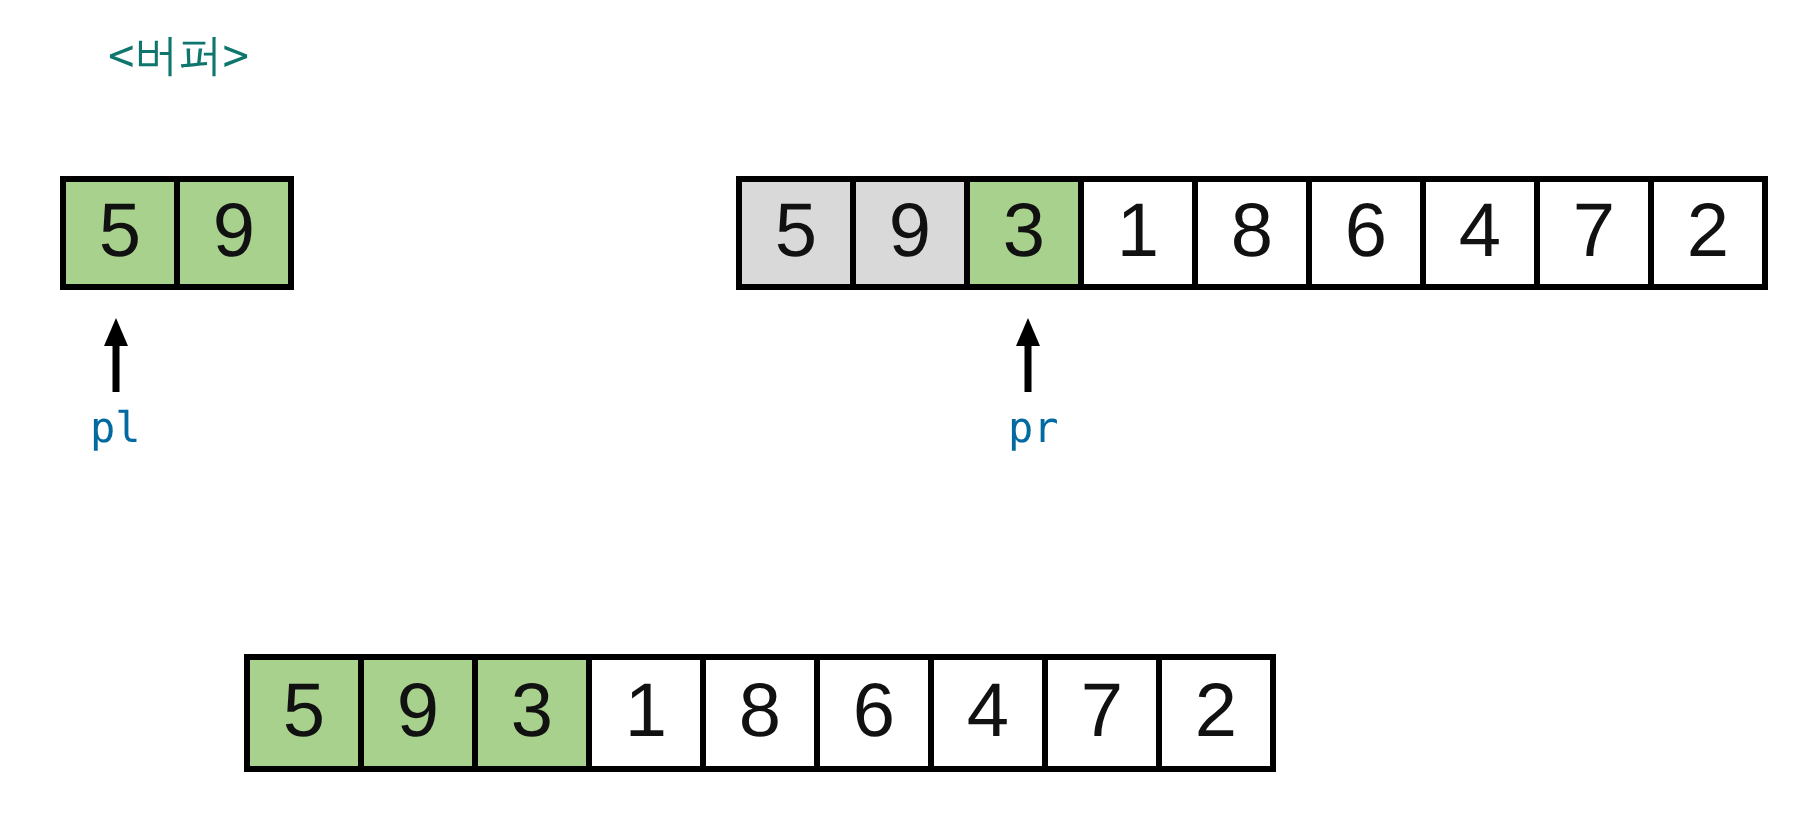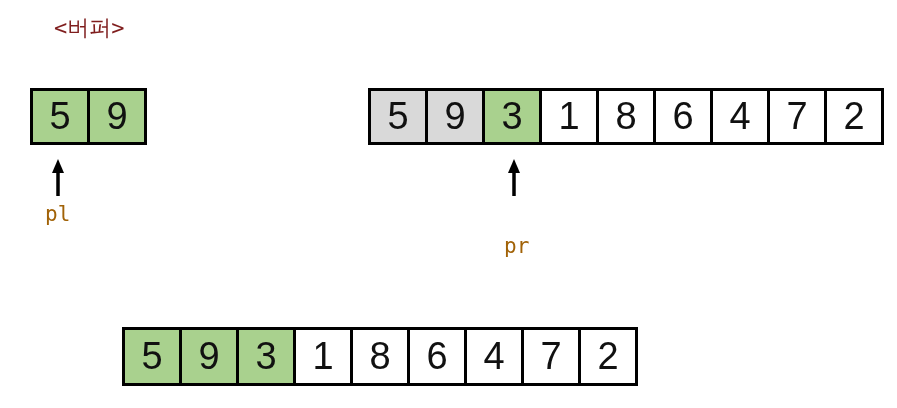--- a/index.html
+++ b/index.html
@@ -8,21 +8,21 @@
     width: 897px;
     height: 408px;
     background: var(--canvas-bg, #ffffff);
     font-family: "Liberation Sans", sans-serif;
     overflow: hidden;
   }
   .section-title {
     position: absolute;
     font-family: "DejaVu Sans Mono", monospace;
     font-size: 22px;
-    color: #7f1d1d;
+    color: #0f766e;
     white-space: nowrap;
   }
   .buffer-title { left: 54px; top: 13px; }
   .arr-title   { left: 592px; top: 13px; }
 
   .array { position: absolute; display: flex; }
   .buffer-array { left: 30px;  top: 88px; }
   .arr-array    { left: 368px; top: 88px; }
   .merged-array { left: 122px; top: 327px; }
 
@@ -44,25 +44,25 @@
   .cell[data-state="white"] { background: #ffffff; }
 
   .pointer-arrow { position: absolute; width: 20px; height: 38px; }
   .pl-arrow { left: 48px;  top: 159px; }
   .pr-arrow { left: 504px; top: 159px; }
 
   .pointer-label {
     position: absolute;
     font-family: "DejaVu Sans Mono", monospace;
     font-size: 21px;
-    color: #a16207;
+    color: #0369a1;
     white-space: nowrap;
   }
   .pl-label { left: 45px;  top: 202px; }
-  .pr-label { left: 504px; top: 202px; margin-top: 32px; }
+  .pr-label { left: 504px; top: 202px; }
 </style>
 </head>
 <body>
 
 <div class="canvas">
 
   <div class="section-title buffer-title">&lt;버퍼&gt;</div>
 
   <div class="array buffer-array">
     <div class="cell" data-state="green">5</div>

